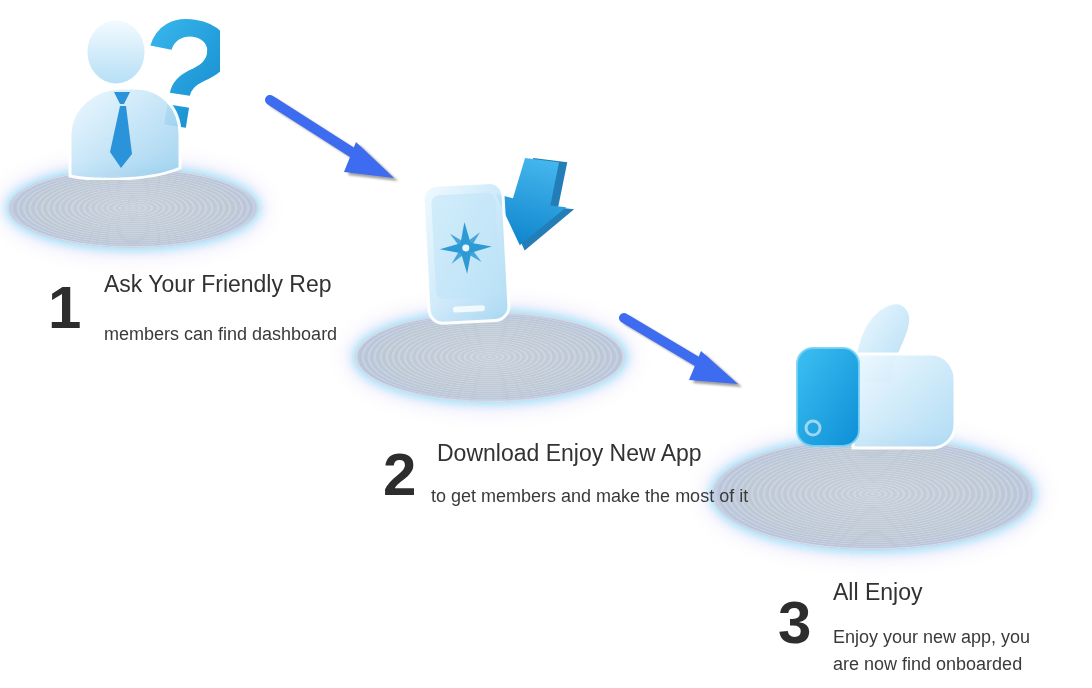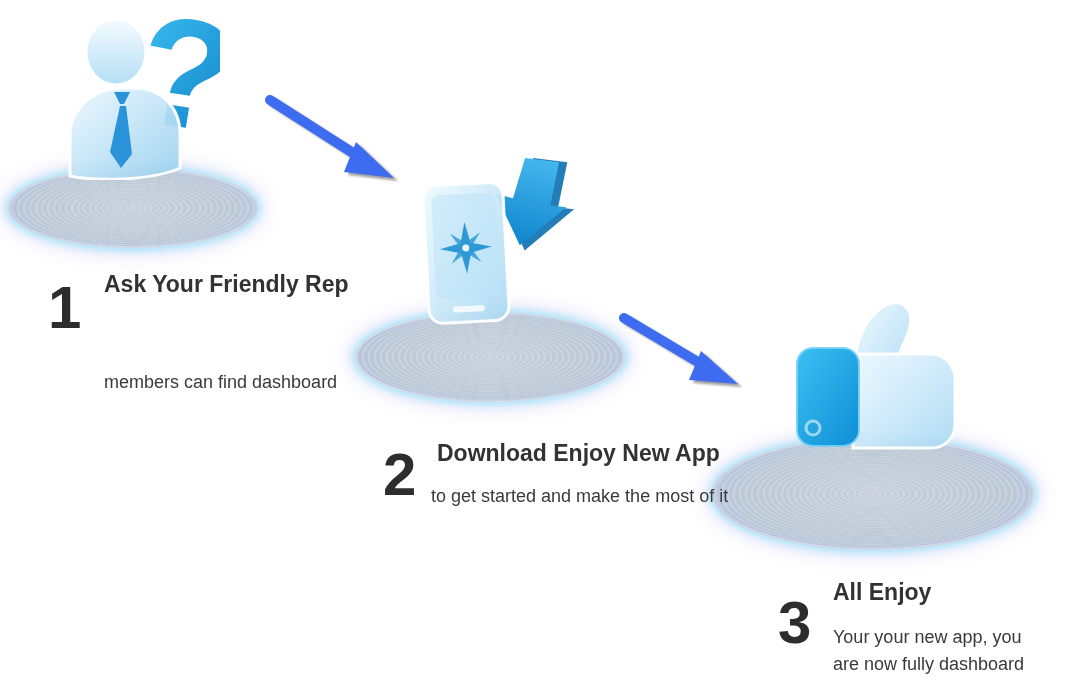--- a/index.html
+++ b/index.html
@@ -35,30 +35,30 @@
   
   .step-number{
     position:absolute;font-size:60px;font-weight:800;color:#2d2d2d;line-height:1;
     letter-spacing:-2px;
   }
   .num-1{left:48px;top:278px;}
   .num-2{left:383px;top:445px;}
   .num-3{left:778px;top:593px;}
 
   .step-title{
-    position:absolute;font-size:23px;font-weight:700;color:#323232;white-space:nowrap;
+    position:absolute;font-size:23px;font-weight:400;color:#323232;white-space:nowrap;
   }
   .title-1{left:104px;top:271px;}
   .title-2{left:437px;top:440px;}
   .title-3{left:833px;top:579px;}
 
   .step-sub{
     position:absolute;font-size:18px;font-weight:500;color:#3a3a3a;white-space:nowrap;line-height:1.5;
   }
-  .sub-1{left:104px;top:321px;margin-top:48px;}
+  .sub-1{left:104px;top:321px;}
   .sub-2{left:431px;top:483px;}
   .sub-3{left:833px;top:624px;}
 </style>
 </head>
 <body>
 
 <div class="canvas">
 
   <div class="platform platform-1"></div>
 
@@ -161,22 +161,22 @@
       <circle cx="20" cy="130" r="7" fill="none" stroke="rgba(255,255,255,0.55)" stroke-width="3"></circle>
     </g>
   </svg>
 
   <div class="step-number num-1">1</div>
   <div class="step-title title-1">Ask Your Friendly Rep</div>
   <div class="step-sub sub-1">members can find dashboard</div>
 
   <div class="step-number num-2">2</div>
   <div class="step-title title-2">Download Enjoy New App</div>
-  <div class="step-sub sub-2">to get started and make the most of it</div>
+  <div class="step-sub sub-2">to get members and make the most of it</div>
 
   <div class="step-number num-3">3</div>
   <div class="step-title title-3">All Enjoy</div>
   <div class="step-sub sub-3">
-    <div>Your your new app, you</div>
-    <div>are now fully dashboard</div>
+    <div>Enjoy your new app, you</div>
+    <div>are now find onboarded</div>
   </div>
 
 </div>
 
 </body></html>

